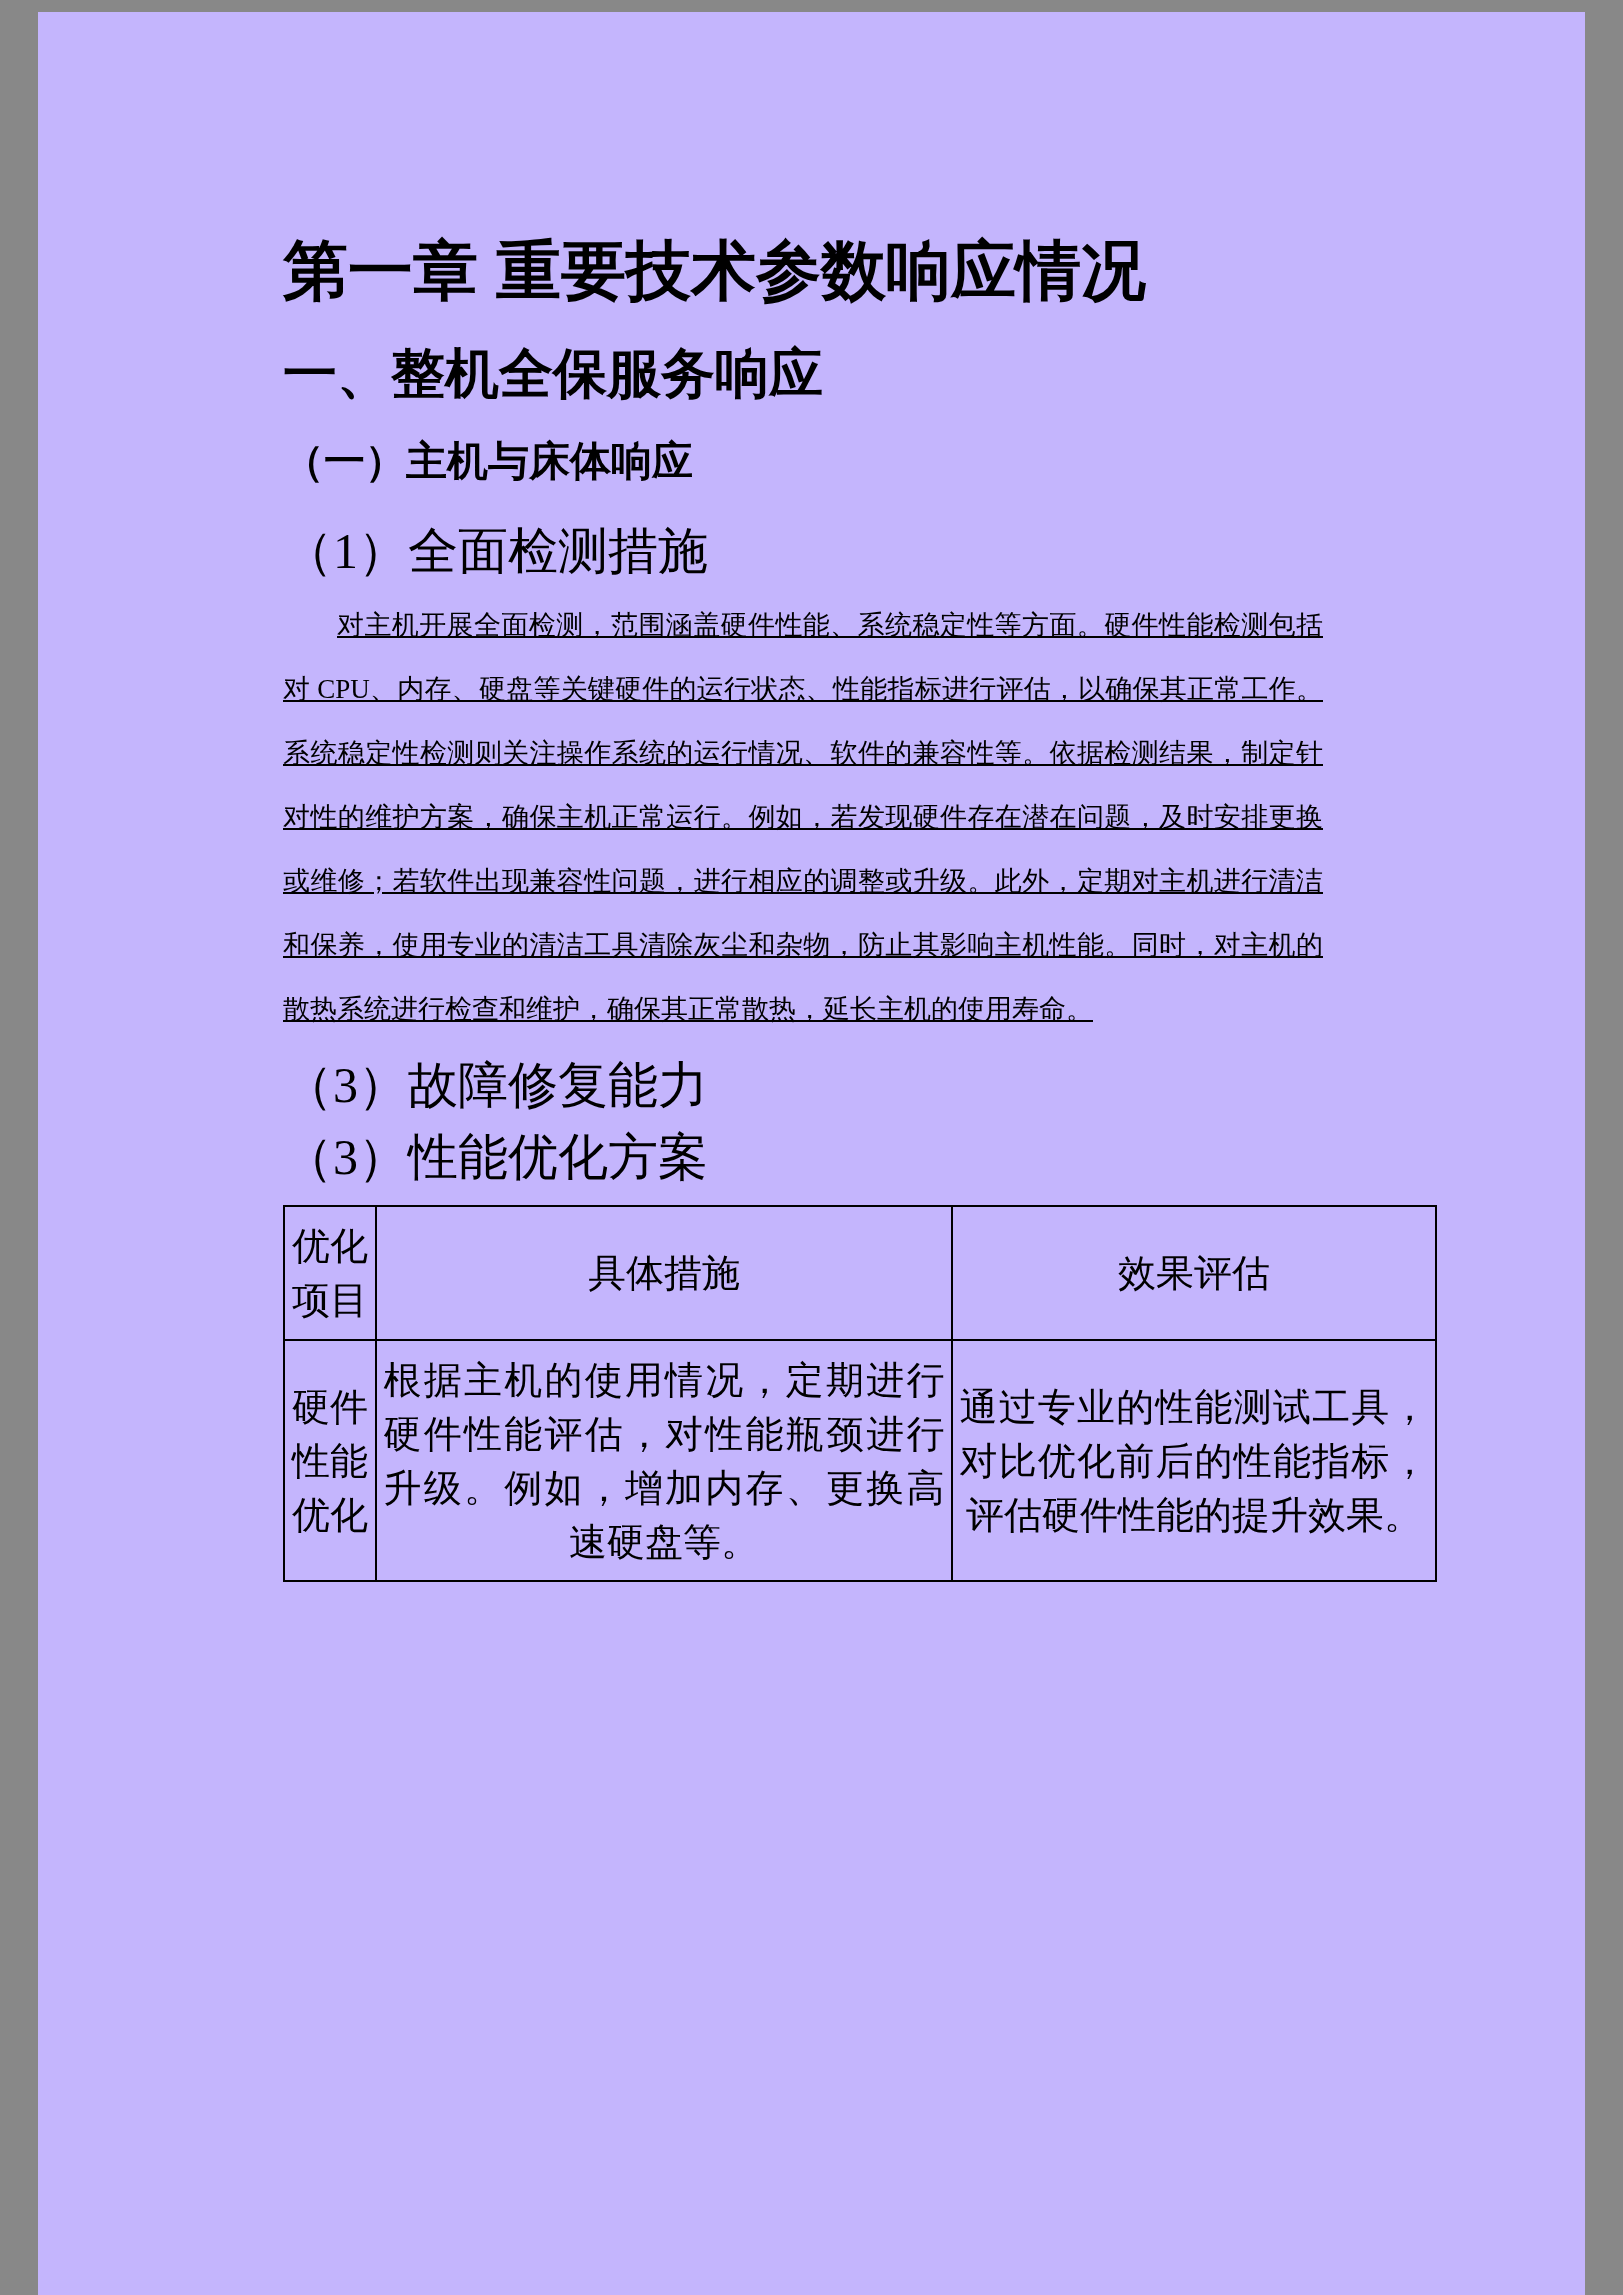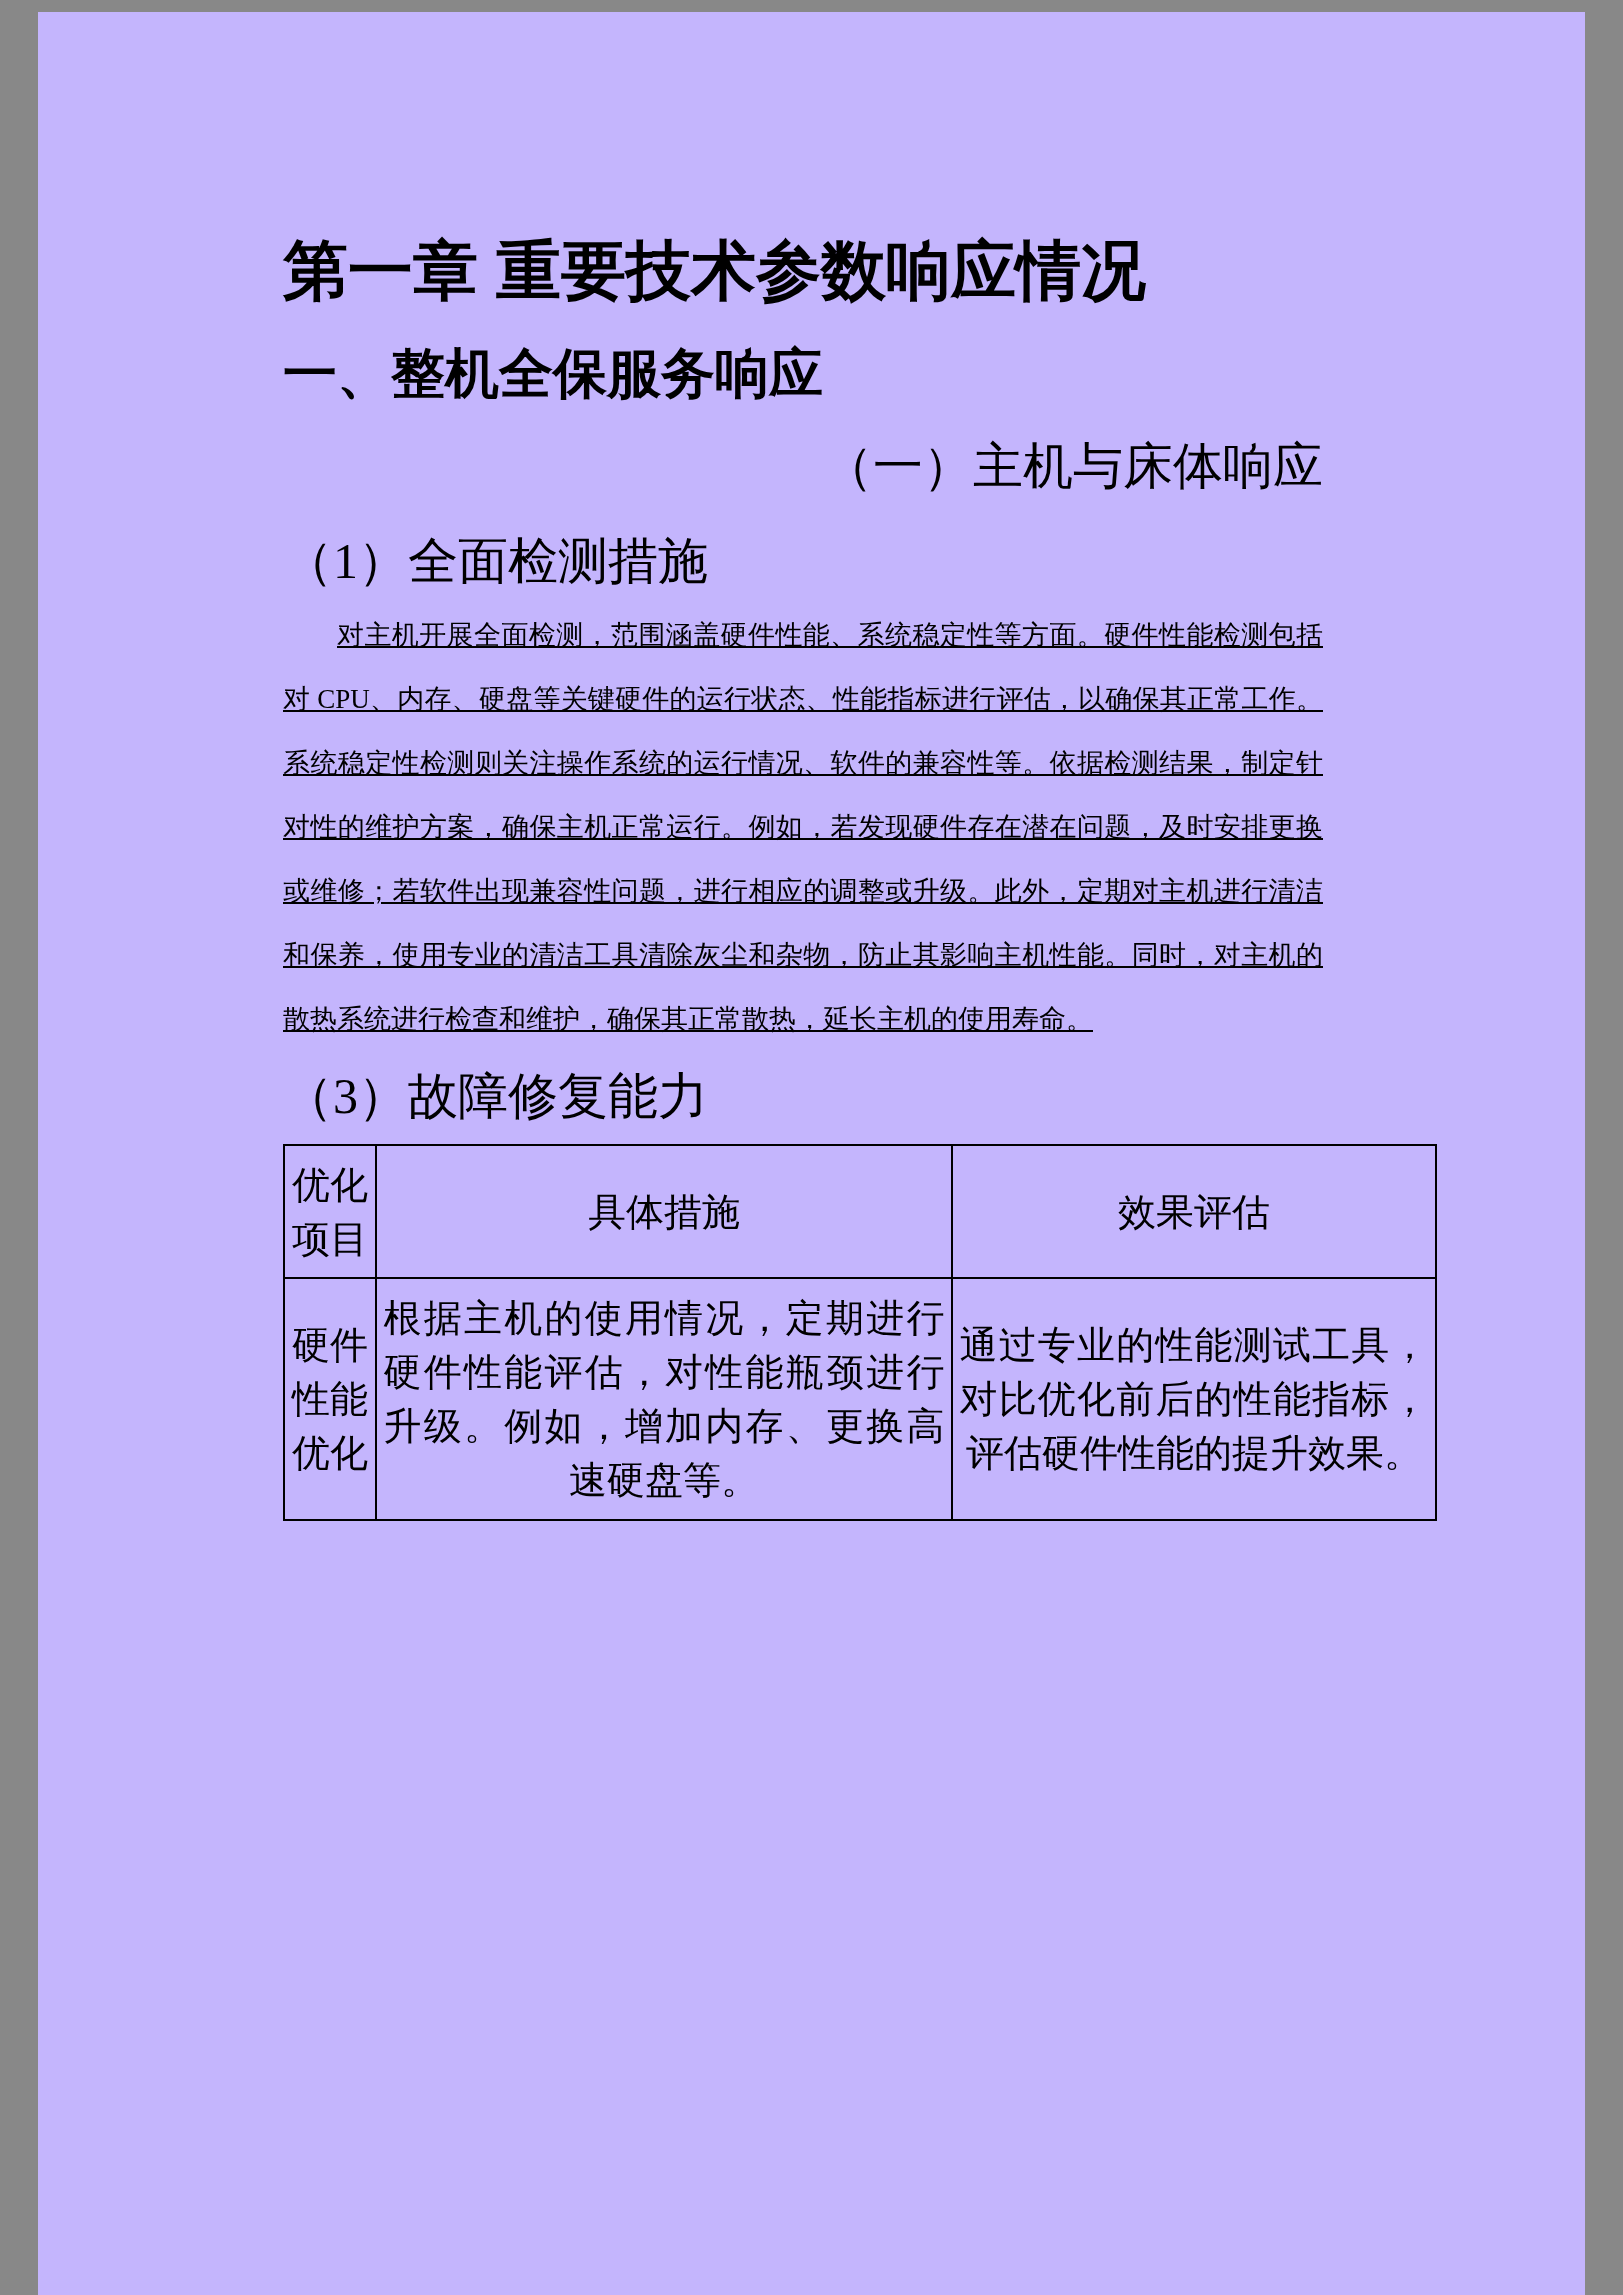--- a/index.html
+++ b/index.html
@@ -30,25 +30,24 @@
     margin: 0 0 31px 0;
   }
   .level1-heading {
     font-family: "Liberation Sans", "DejaVu Sans", sans-serif;
     font-weight: bold;
     font-size: 54px;
     line-height: 1.15;
     margin: 0 0 34px 0;
   }
   .level2-heading {
-    font-weight: normal;
-    font-size: 50px;
+    font-weight: bold;
+    font-size: 41px;
     line-height: 1.15;
     margin: 0 0 36px 0;
-    text-align: right;
   }
   .level3-heading {
     font-weight: normal;
     font-size: 38px;
     line-height: 1.2;
     margin: 0 0 19.6px 0;
   }
   .item-heading {
     font-weight: normal;
     font-size: 50px;
@@ -104,20 +103,21 @@
   <h4 class="level2-heading">（一）主机与床体响应</h4>
 
 
   <div class="item-heading">（1）全面检测措施</div>
 
   <p class="body-para">对主机开展全面检测，范围涵盖硬件性能、系统稳定性等方面。硬件性能检测包括对 CPU、内存、硬盘等关键硬件的运行状态、性能指标进行评估，以确保其正常工作。系统稳定性检测则关注操作系统的运行情况、软件的兼容性等。依据检测结果，制定针对性的维护方案，确保主机正常运行。例如，若发现硬件存在潜在问题，及时安排更换或维修；若软件出现兼容性问题，进行相应的调整或升级。此外，定期对主机进行清洁和保养，使用专业的清洁工具清除灰尘和杂物，防止其影响主机性能。同时，对主机的散热系统进行检查和维护，确保其正常散热，延长主机的使用寿命。</p>
 
   <div class="item-heading after-para-heading">（3）故障修复能力</div>
 
 
+  <div class="item-heading after-para-heading">（3）性能优化方案</div>
 
   <table class="doc-table">
     <colgroup>
       <col class="c1">
         <col class="c2">
         <col class="c3">
     </colgroup>
     <thead>
       <tr>
         <th>优化项目</th>

